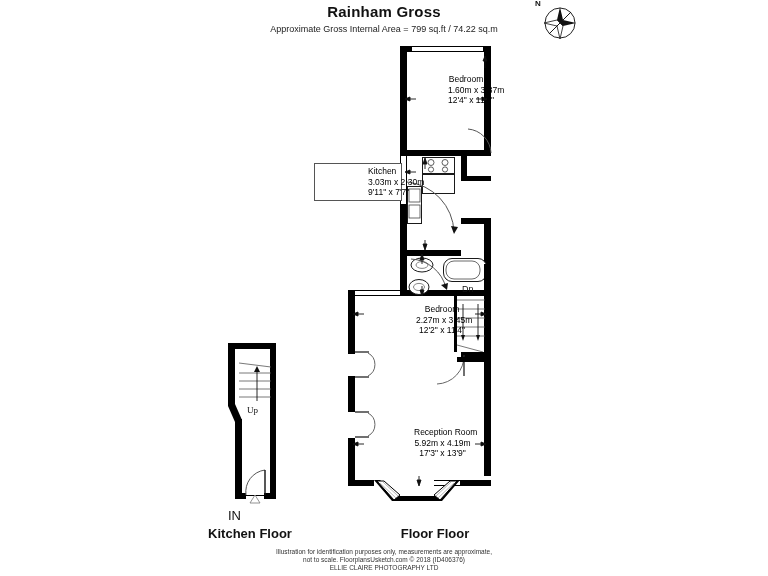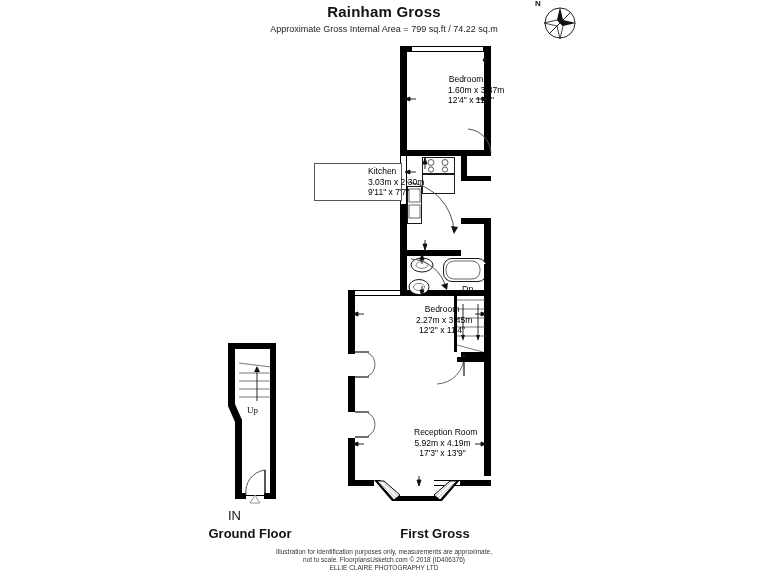--- a/index.html
+++ b/index.html
@@ -292,20 +292,20 @@
     </g>
   </svg>
 
   <div class="lbl" style="left:18px;top:381px;width:105px;">
     <span class="nm">Reception Room</span>
     <span class="nm">5.92m x 4.19m</span>
     <span class="nm">17'3" x 13'9"</span>
   </div>
 </div>
 
-<div class="abs floorlabel" id="gfLabel">Ground Floor</div>
-<div class="abs floorlabel" id="ffLabel">First Gross</div>
+<div class="abs floorlabel" id="gfLabel">Kitchen Floor</div>
+<div class="abs floorlabel" id="ffLabel">Floor Floor</div>
 
 <div class="abs" id="footer">
   <div>Illustration for identification purposes only, measurements are approximate,</div>
   <div>not to scale. FloorplansUsketch.com © 2018 (ID406376)</div>
   <div>ELLIE CLAIRE PHOTOGRAPHY LTD</div>
 </div>
 
 </body></html>

